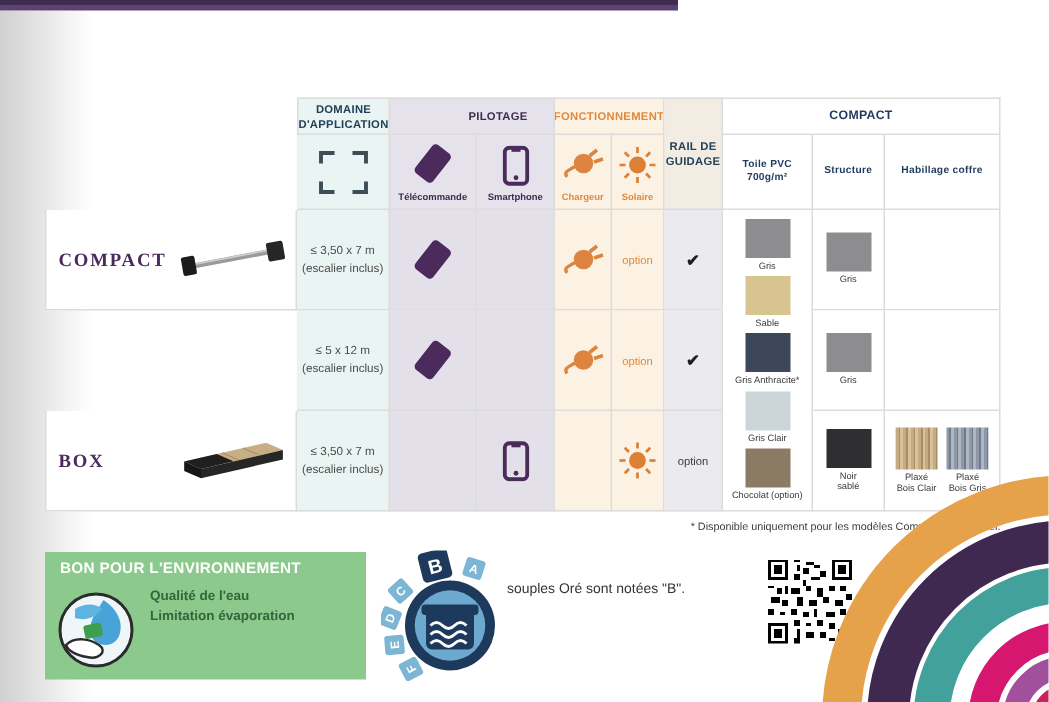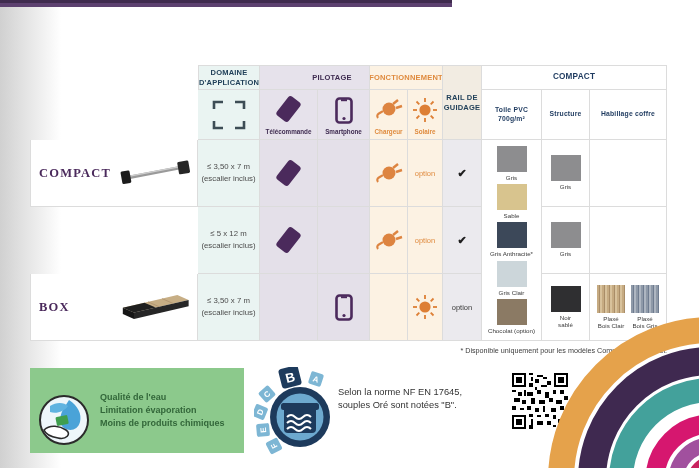--- a/index.html
+++ b/index.html
@@ -285,31 +285,31 @@
         <div class="swatch wood-gris" style="width:28px;height:28px"></div>
         <div class="swlab">Plaxé
 Bois Gris</div>
       </div>
     </div>
   </div>
 
   <div class="footnote">* Disponible uniquement pour les modèles Compact et Essentiel.</div>
 
   <div class="eco">
+    <div class="eco-title">BON POUR L'ENVIRONNEMENT</div>
     <svg class="eco-icon" width="56" height="56" viewBox="0 0 56 56">
       <circle cx="28" cy="28" r="24" fill="#eef6fa" stroke="#2b2b2b" stroke-width="2"></circle>
       <path d="M33,8 C42,14 46,22 44,30 C42,38 34,40 28,36 C22,32 24,22 28,16 Z" fill="#4aa3d8"></path>
       <path d="M14,14 C20,10 28,10 32,14 C28,20 20,22 14,20 Z" fill="#5fb3e0"></path>
       <rect x="20" y="24" width="12" height="9" rx="1.5" fill="#3f9e4d" transform="rotate(-12 26 28)"></rect>
       <path d="M8,38 C14,32 24,34 30,38 C36,42 30,48 22,46 C16,45 10,43 8,38 Z" fill="#fff" stroke="#2b2b2b" stroke-width="1.6"></path>
     </svg>
     <div class="eco-list">
       <div>Qualité de l'eau</div>
       <div>Limitation évaporation</div>
-      <div>Moins de produits chimiques</div>
     </div>
   </div>
 
   <svg class="badge" width="84" height="96" viewBox="0 0 84 96">
     <g transform="translate(62,12) rotate(18)">
       <rect x="-6.5" y="-6.5" width="13" height="13" rx="2" fill="#7db6d4"></rect>
       <text x="0" y="3" text-anchor="middle" font-size="8" font-weight="bold" fill="#fff" font-family="Liberation Sans, sans-serif">A</text>
     </g>
     <g transform="translate(36,10) rotate(-14)">
       <rect x="-10" y="-10" width="20" height="20" rx="3" fill="#1d3a5c"></rect>
@@ -336,21 +336,20 @@
     <g>
       <rect x="30" y="38" width="32" height="28" rx="4" fill="#1d3a5c"></rect>
       <rect x="27" y="36" width="38" height="7" rx="2.5" fill="#1d3a5c"></rect>
       <path d="M33,50 q4,-4 8,0 t8,0 t8,0" stroke="#fff" stroke-width="2" fill="none"></path>
       <path d="M33,56 q4,-4 8,0 t8,0 t8,0" stroke="#fff" stroke-width="2" fill="none"></path>
       <path d="M33,62 q4,-4 8,0 t8,0 t8,0" stroke="#fff" stroke-width="2" fill="none"></path>
     </g>
   </svg>
 
   <div class="norm-text">
-    <div>Selon la norme NF EN 17645,</div>
     <div>souples Oré sont notées "B".</div>
   </div>
 
   <svg class="qr" width="56" height="56" viewBox="0 0 29 29" shape-rendering="crispEdges">
     <rect x="0" y="0" width="29" height="29" fill="#fff"></rect>
     <g fill="#000">
       <rect x="0" y="0" width="7" height="7"></rect>
         <rect x="1" y="1" width="5" height="5" fill="#fff"></rect>
         <rect x="2" y="2" width="3" height="3"></rect>
       <rect x="22" y="0" width="7" height="7"></rect>

